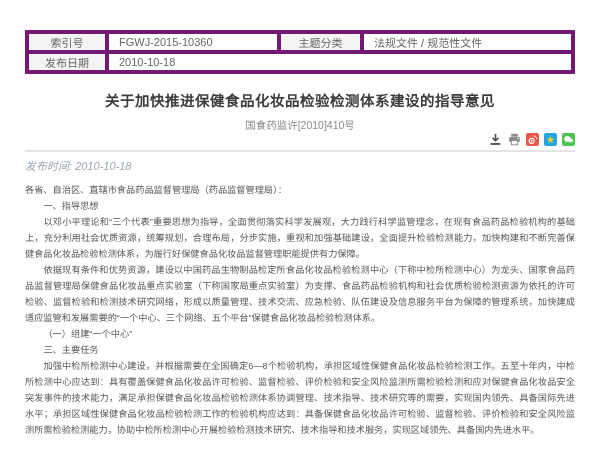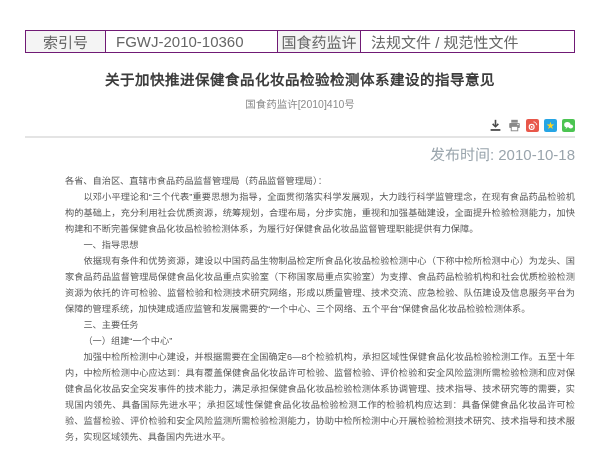--- a/index.html
+++ b/index.html
@@ -10,67 +10,71 @@
   }
   .page { width:600px; height:450px; background:#fff; }
   .wrap { padding:30px 25px 0 25px; }
 
   
   table.meta {
     width:550px; border-collapse:collapse; table-layout:fixed;
     border:1px solid #e9e9e9;
   }
   table.meta td {
-    border:1px solid #701a75; height:20px;
-    font-size:15px; color:#666; vertical-align:middle;
+    border:4px solid #701a75; height:20px;
+    font-size:11px; color:#666; vertical-align:middle;
   }
   td.mlabel { width:80px; background:#f4f4f4; text-align:center; }
   td.mlabel2 { width:83px; background:#f4f4f4; text-align:center; }
   td.mval { padding-left:10px; background:#fff; }
   td.v1 { width:172px; }
 
   
   .art-title {
     margin:15px 0 7px 0; text-align:center;
     font-size:14.5px; font-weight:bold; color:#3d3d3d; letter-spacing:0.5px;
   }
-  .doc-num { text-align:center; font-size:10.5px; color:#8c8c8c; margin-bottom:7px; }
+  .doc-num { text-align:center; font-size:10.5px; color:#8c8c8c; margin-bottom:0; }
 
   
   .toolbar { display:flex; justify-content:flex-end; align-items:center; gap:5px; height:14px; }
   .tool-btn { width:14px; height:14px; display:inline-flex; align-items:center; justify-content:center; cursor:pointer; }
   .share-btn {
     width:13px; height:13px; border-radius:2px; display:inline-flex;
     align-items:center; justify-content:center; cursor:pointer;
   }
   .share-qzone span { color:#ffd41f; font-size:10px; line-height:13px; }
 
   .divider { border-top:2px solid #e4e4e4; margin-top:4px; }
-  .pub-time { text-align:right; font-size:15px; color:#9aa5ad; margin:5px 0 9px 0; }
+  .pub-time { text-align:left; font-size:11px; color:#9aa5ad; margin:5px 0 9px 0;font-style:italic; }
 
   
   .content p {
     font-size:9.2px; line-height:16px; color:#595959;
-    text-indent:2em; text-align:justify;margin-left:40px;
+    text-indent:2em; text-align:justify;
   }
   .content p.salutation { text-indent:0; }
 </style>
 </head>
 <body>
 
 <div class="page">
   <div class="wrap">
 
     <table class="meta">
       <tbody>
           <tr>
         <td class="mlabel">索引号</td>
-        <td class="mval v1">FGWJ-2010-10360</td>
-        <td class="mlabel2">国食药监许</td>
+        <td class="mval v1">FGWJ-2015-10360</td>
+        <td class="mlabel2">主题分类</td>
         <td class="mval">法规文件 / 规范性文件</td>
+      </tr>
+      <tr>
+        <td class="mlabel">发布日期</td>
+        <td class="mval" colspan="3">2010-10-18</td>
       </tr>
     </tbody>
       </table>
 
     <h1 class="art-title">关于加快推进保健食品化妆品检验检测体系建设的指导意见</h1>
     <div class="doc-num">国食药监许[2010]410号</div>
 
     <div class="toolbar">
       <span class="tool-btn">
         <svg width="13" height="13" viewBox="0 0 16 16">
@@ -108,22 +112,22 @@
 
     <div class="divider"></div>
 
     <div class="pub-time">
       <span>发布时间:</span>
       <span>2010-10-18</span>
     </div>
 
     <div class="content">
       <p class="salutation">各省、自治区、直辖市食品药品监督管理局（药品监督管理局）：</p>
+      <p>一、指导思想</p>
       <p>以邓小平理论和“三个代表”重要思想为指导，全面贯彻落实科学发展观，大力践行科学监管理念，在现有食品药品检验机构的基础上，充分利用社会优质资源，统筹规划，合理布局，分步实施，重视和加强基础建设，全面提升检验检测能力，加快构建和不断完善保健食品化妆品检验检测体系，为履行好保健食品化妆品监督管理职能提供有力保障。</p>
-      <p>一、指导思想</p>
       <p>依据现有条件和优势资源，建设以中国药品生物制品检定所食品化妆品检验检测中心（下称中检所检测中心）为龙头、国家食品药品监督管理局保健食品化妆品重点实验室（下称国家局重点实验室）为支撑、食品药品检验机构和社会优质检验检测资源为依托的许可检验、监督检验和检测技术研究网络，形成以质量管理、技术交流、应急检验、队伍建设及信息服务平台为保障的管理系统，加快建成适应监管和发展需要的“一个中心、三个网络、五个平台”保健食品化妆品检验检测体系。</p>
+      <p>（一）组建“一个中心”</p>
       <p>三、主要任务</p>
-      <p>（一）组建“一个中心”</p>
       <p>加强中检所检测中心建设，并根据需要在全国确定6—8个检验机构，承担区域性保健食品化妆品检验检测工作。五至十年内，中检所检测中心应达到：具有覆盖保健食品化妆品许可检验、监督检验、评价检验和安全风险监测所需检验检测和应对保健食品化妆品安全突发事件的技术能力，满足承担保健食品化妆品检验检测体系协调管理、技术指导、技术研究等的需要，实现国内领先、具备国际先进水平；承担区域性保健食品化妆品检验检测工作的检验机构应达到：具备保健食品化妆品许可检验、监督检验、评价检验和安全风险监测所需检验检测能力，协助中检所检测中心开展检验检测技术研究、技术指导和技术服务，实现区域领先、具备国内先进水平。</p>
     </div>
 
   </div>
 </div>
 
 </body></html>

